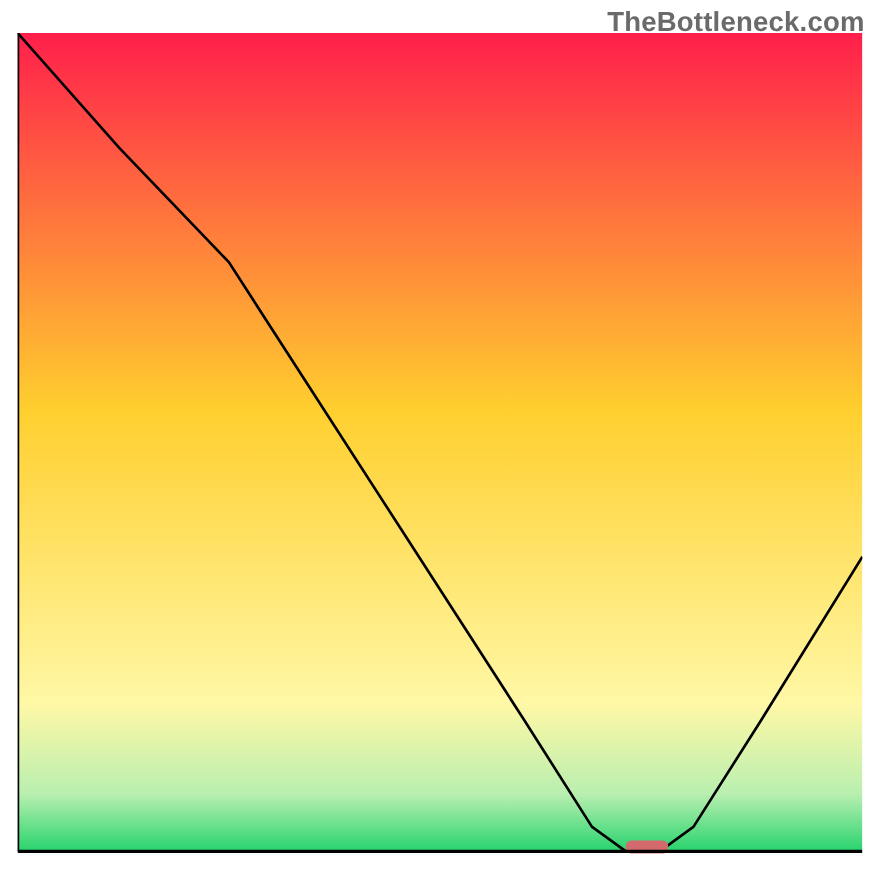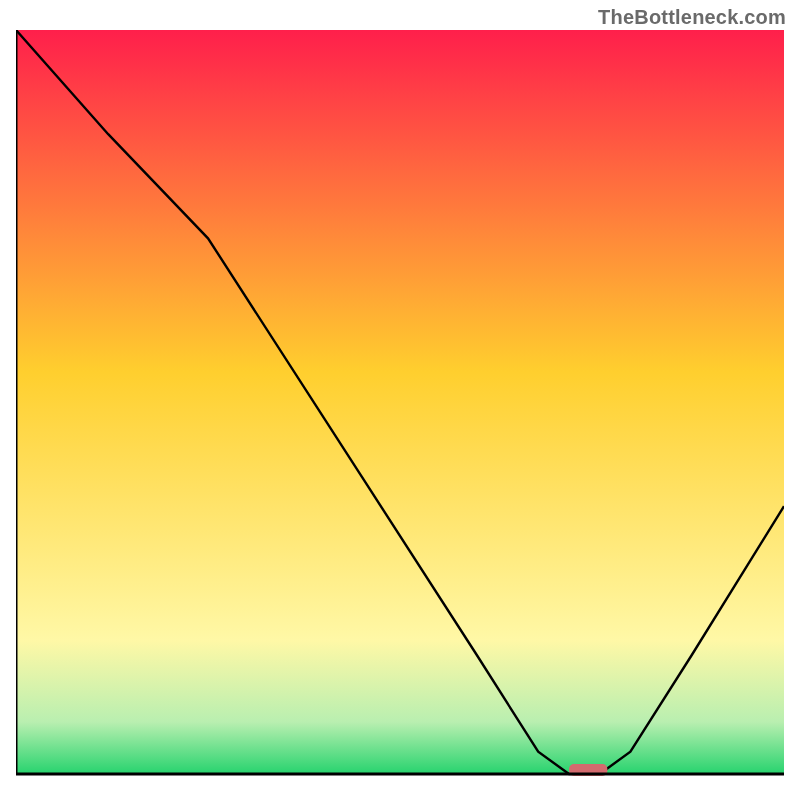--- a/index.html
+++ b/index.html
@@ -14,21 +14,21 @@
   .frame {
     position: relative;
     width: 800px;
     height: 800px;
     box-sizing: border-box;
   }
   .watermark {
     position: absolute;
     top: 6px;
     right: 14px;
-    font-size: 20px;
+    font-size: 25px;
     font-weight: 600;
     color: #6a6a6a;
     letter-spacing: 0.2px;
     z-index: 5;
   }
   svg.chart {
     position: absolute;
     top: 30px;
     left: 16px;
     width: 768px;

